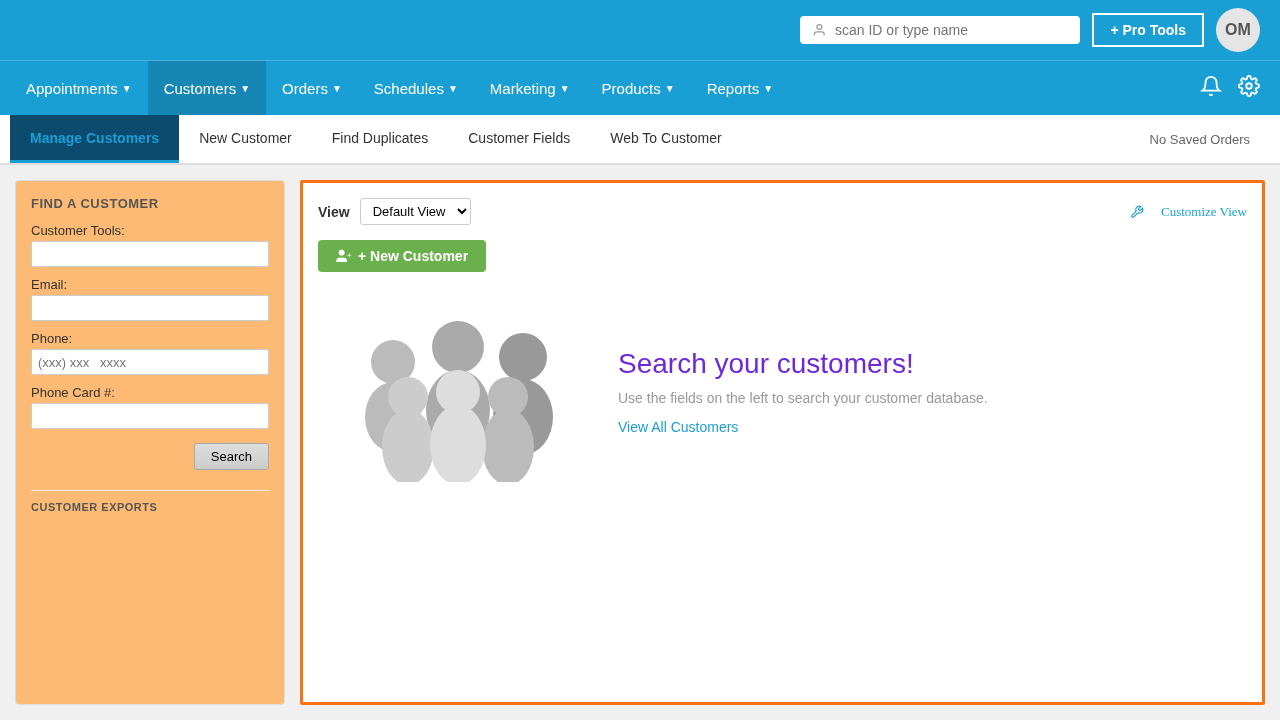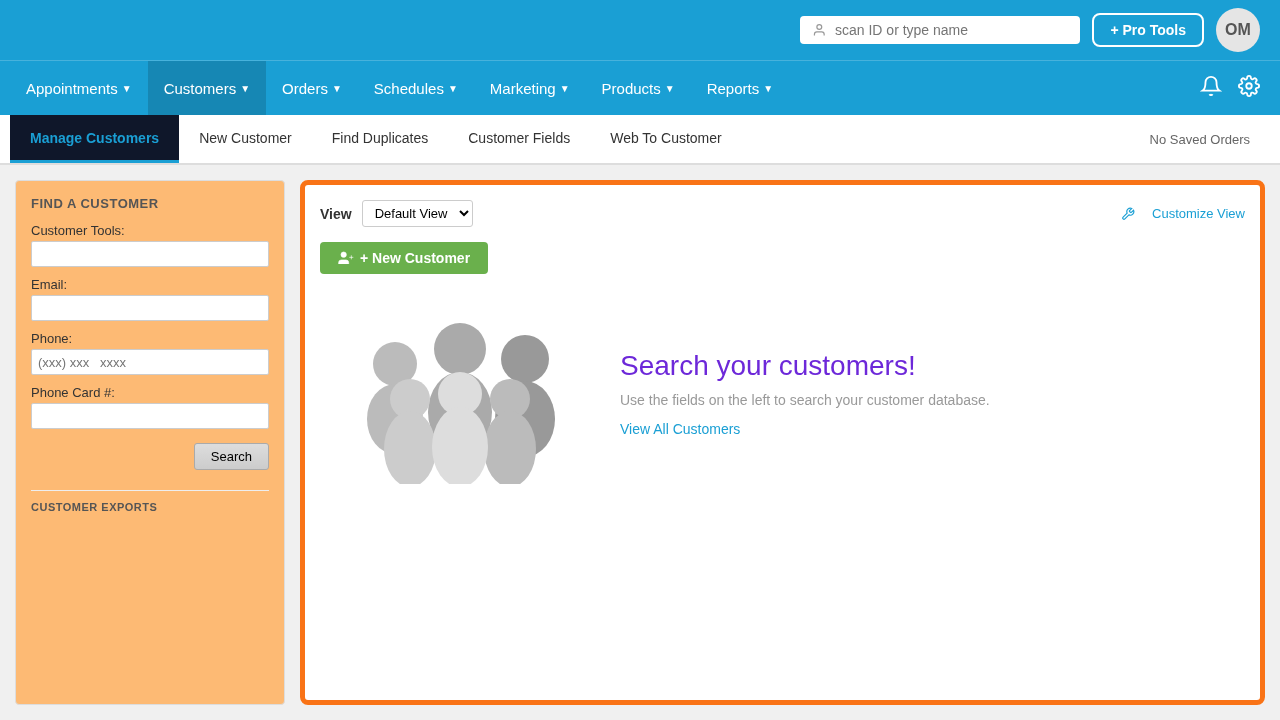--- a/index.html
+++ b/index.html
@@ -30,21 +30,21 @@
       font-size: 14px;
       color: #999;
       width: 100%;
       background: transparent;
     }
     .pro-tools-btn {
       background: #1a9fd4;
       border: 2px solid white;
       color: white;
       padding: 7px 16px;
-      border-radius: 8px;
+      border-radius: 1px;
       font-size: 14px;
       font-weight: bold;
       cursor: pointer;
     }
     .avatar {
       width: 44px;
       height: 44px;
       border-radius: 50%;
       background: #e5e5e5;
       display: flex;
@@ -103,21 +103,21 @@
       font-size: 14px;
       color: #333;
       cursor: pointer;
       border-bottom: 3px solid transparent;
       white-space: nowrap;
     }
     .sub-nav-item.active {
       border-bottom: 3px solid #1a9fd4;
       color: #1a9fd4;
       font-weight: bold;
-      background: #0f172a;
+      background: #0c4a6e;
     }
     .sub-nav-spacer { flex: 1; }
     .no-saved-orders {
       display: flex;
       align-items: center;
       padding: 0 20px;
       font-size: 13px;
       color: #666;
     }
 
@@ -185,22 +185,22 @@
       letter-spacing: 0.5px;
       cursor: pointer;
     }
 
     
     .content-area {
       flex: 1;
       padding: 15px;
       background: white;
       margin: 15px 15px 15px 0;
-      border: 5px solid #f97316;
-      border-radius: 8px;
+      border: 3px solid #f97316;
+      border-radius: 2px;
     }
     .view-bar {
       display: flex;
       align-items: center;
       justify-content: space-between;
       margin-bottom: 15px;
     }
     .view-bar-left {
       display: flex;
       align-items: center;
@@ -219,20 +219,21 @@
       background: white;
       cursor: pointer;
     }
     .customize-view {
       font-size: 13px;
       color: #1a9fd4;
       cursor: pointer;
       display: flex;
       align-items: center;
       gap: 17px;
+      font-family: Liberation Serif, serif;
     }
     .new-customer-btn {
       background: #6ab04c;
       color: white;
       border: none;
       padding: 8px 18px;
       font-size: 14px;
       border-radius: 4px;
       cursor: pointer;
       display: flex;

